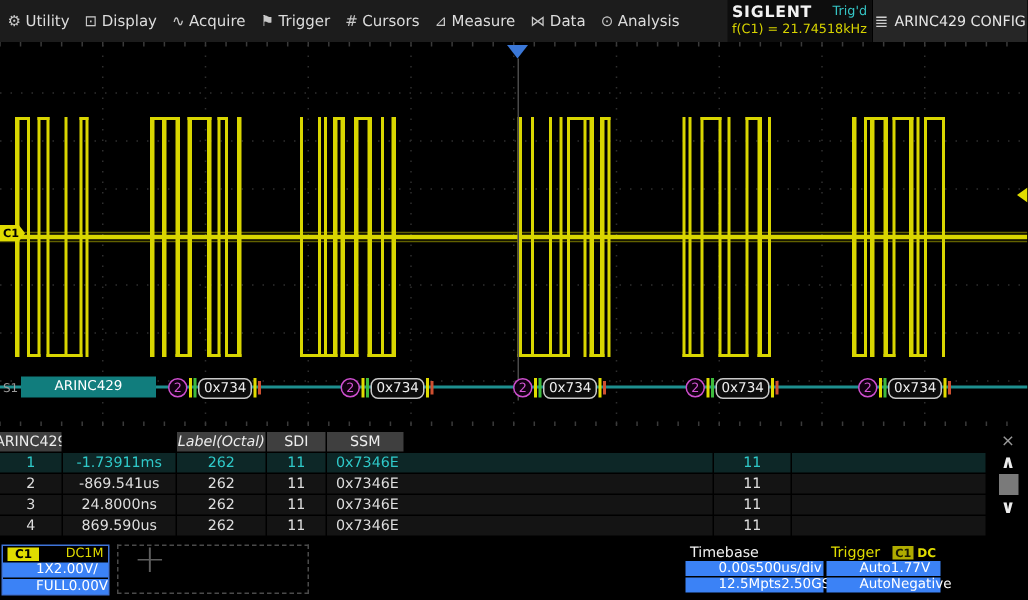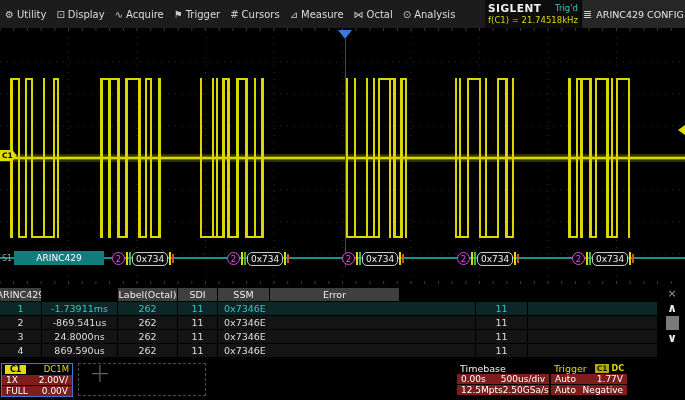--- a/index.html
+++ b/index.html
@@ -49,21 +49,21 @@
   #table-close{height:12px;color:#9a9a9a;font-size:11px;line-height:12px;cursor:pointer}
   .railbtn{color:#ececec;font-size:12px;font-weight:bold;height:16px;line-height:16px;cursor:pointer}
   #rail-thumb{width:13px;height:14px;background:#7a7a7a;cursor:pointer}
 
   
   #statusbar{position:absolute;left:0;top:360px;width:685px;height:40px;background:#000;font-size:9px}
   #ch-box{position:absolute;left:1px;top:3px;width:72px;height:34px;border:1px solid #3f74d8;background:#000;cursor:pointer}
   #ch-box .r1{height:10px;display:flex;align-items:center;justify-content:space-between;padding:0 3px}
   #ch-badge{background:#e0dc00;color:#000;font-size:8px;font-weight:bold;padding:0 5px;line-height:9px}
   #ch-coupling{color:#e0dc00;font-size:8.5px;font-weight:normal}
-  .grayrow{height:10px;background:#7f1d1d;margin:1px 0 0 0;display:flex;align-items:flex-start;justify-content:space-between;padding:0 4px;color:#fff}
+  .grayrow{height:10px;background:#3b82f6;margin:1px 0 0 0;display:flex;align-items:flex-start;justify-content:space-between;padding:0 22px;color:#fff}
   #add-box{position:absolute;left:78px;top:3px;width:128px;height:33px;border:1px dashed #4a4a4a;cursor:pointer}
   #add-plus{position:absolute;left:10px;top:-6px;font-size:26px;font-weight:100;color:#5e5e5e}
   #tb-box{position:absolute;left:457px;top:3px;width:92px;height:34px;cursor:pointer}
   #tb-box .hd{height:10px;display:flex;align-items:center;padding:0 3px;color:#f0f0f0;font-size:9.5px}
   #trg-box{position:absolute;left:551px;top:3px;width:76px;height:34px;cursor:pointer}
   #trg-box .hd{height:10px;display:flex;align-items:center;justify-content:space-between;padding:0 3px}
   #trg-title{color:#e0dc00;font-size:9.5px}
   #trg-src{display:flex;align-items:center}
   #trg-src-badge{background:#b0ac00;color:#1a1a00;font-size:7.5px;font-weight:bold;padding:0 2px;line-height:9px}
   #trg-coupling{color:#e0dc00;font-size:8px;font-weight:bold;margin-left:2px}
@@ -95,21 +95,21 @@
       <div class="menu-item">
         <span class="mi">#</span>
         <span>Cursors</span>
       </div>
       <div class="menu-item">
         <span class="mi">⊿</span>
         <span>Measure</span>
       </div>
       <div class="menu-item">
         <span class="mi">⋈</span>
-        <span>Octal</span>
+        <span>Data</span>
       </div>
       <div class="menu-item">
         <span class="mi">⊙</span>
         <span>Analysis</span>
       </div>
     </div>
   <div id="brand">
     <div class="row1">
       <span id="brand-logo">SIGLENT</span>
       <span id="trig-status">Trig'd</span>
@@ -388,24 +388,23 @@
           <span class="rtick"></span>
         </div>
       </div>
   </div>
 </div>
 
 <div id="decode-table">
   <div id="thead" class="trow thead">
       <div class="tcell" style="width: 42px;">ARINC429</div>
       <div class="tcell" style="width: 76px; margin-top: 34px;">Time</div>
-      <div class="tcell" style="width: 60px;">Label(Octal)</div>
+      <div class="tcell" style="width: 60px; font-style: italic;">Label(Octal)</div>
       <div class="tcell" style="width: 40px;">SDI</div>
       <div class="tcell" style="width: 52px;">SSM</div>
-      <div class="tcell" style="width: 130px;">Error</div>
     </div>
   <div id="tbody">
       <div class="trow tbody-row selected">
         <div class="tcell" style="width: 42px;">1</div>
         <div class="tcell" style="width: 76px;">-1.73911ms</div>
         <div class="tcell" style="width: 60px;">262</div>
         <div class="tcell" style="width: 40px;">11</div>
         <div class="tcell al" style="width: 258px;">0x7346E</div>
         <div class="tcell" style="width: 52px;">11</div>
         <div class="tcell" style="width: 130px;"></div>

